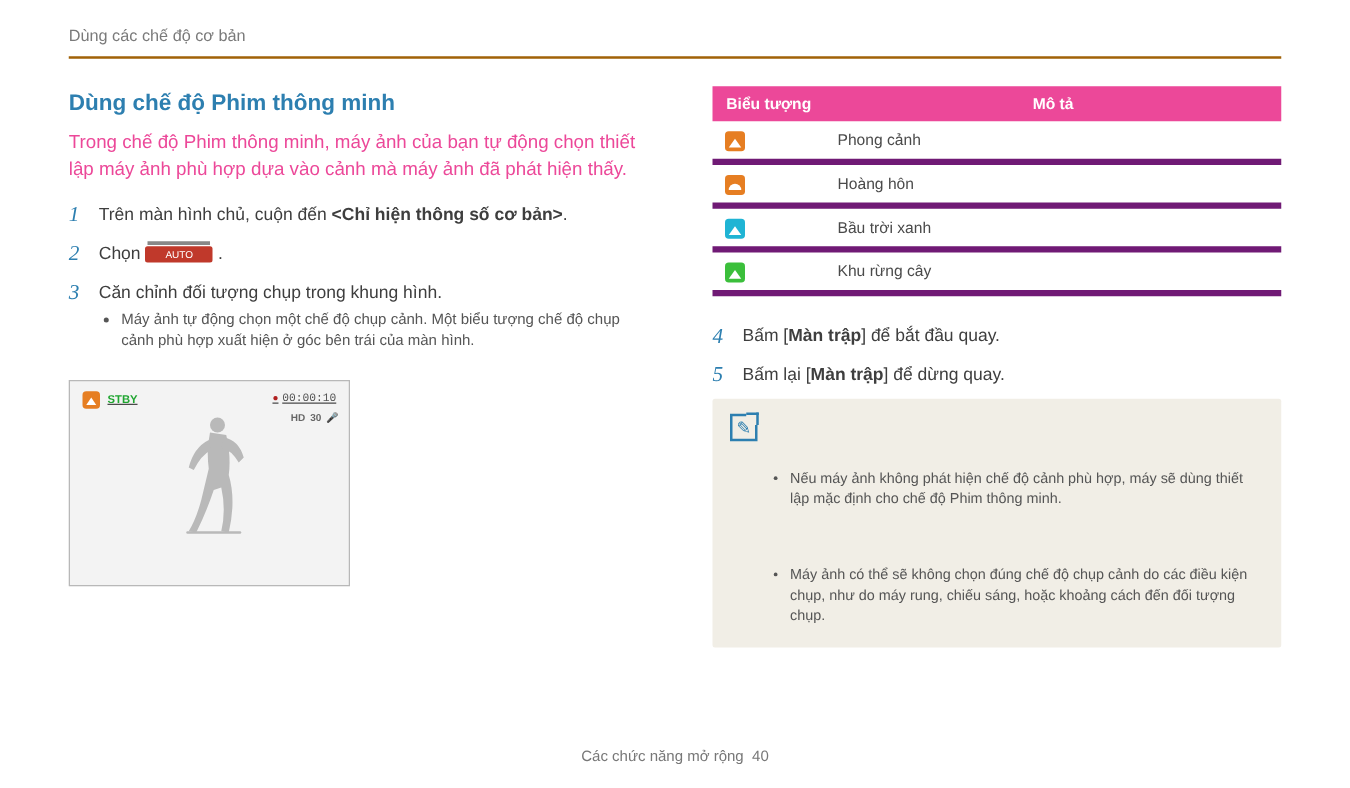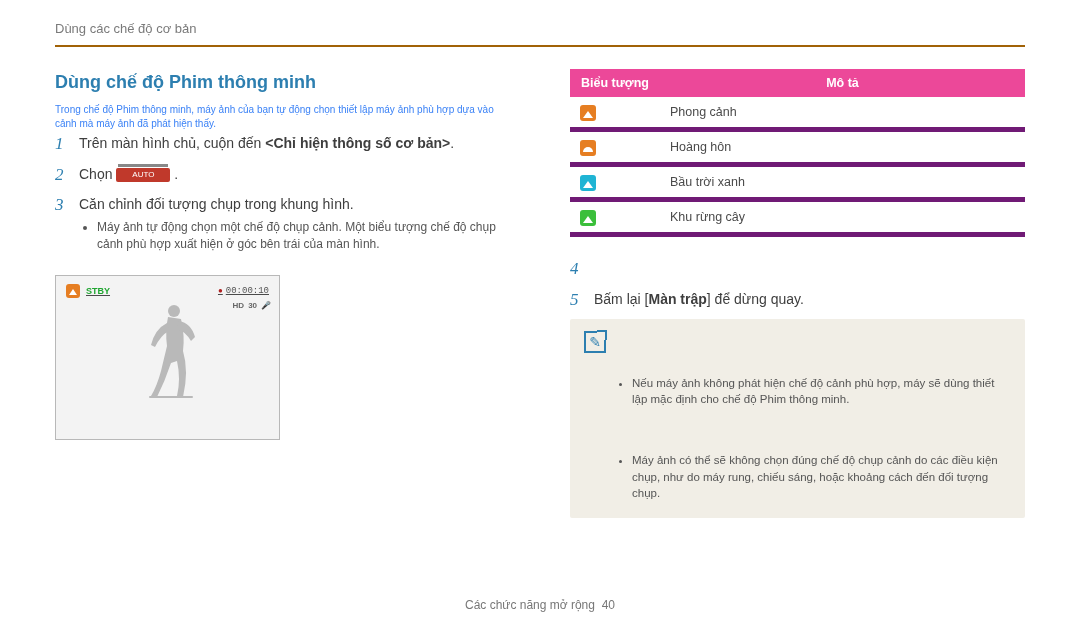--- a/index.html
+++ b/index.html
@@ -26,23 +26,23 @@
     gap: 60px;
   }
   .col { flex: 1; min-width: 0; }
   h2.heading {
     color: #2d7fb0;
     font-size: 18px;
     font-weight: bold;
     margin-bottom: 8px;
   }
   .intro {
-    font-size: 10px;
-    color: #3b82f6;
-    margin-bottom: 0;
+    font-size: 15px;
+    color: #ec4899;
+    margin-bottom: 14px;
   }
   ol.steps {
     list-style: none;
     counter-reset: none;
   }
   ol.steps > li {
     display: flex;
     gap: 10px;
     margin-bottom: 6px;
     font-size: 14px;
@@ -312,20 +312,23 @@
         <tr>
           <td><span class="ico ico-forest"></span></td>
           <td>Khu rừng cây</td>
         </tr>
       </tbody>
     </table>
 
     <ol class="steps">
       <li>
         <span class="step-num">4</span>
+        <span class="step-body">
+          <span>Bấm [</span><span class="bold">Màn trập</span><span>] để bắt đầu quay.</span>
+        </span>
       </li>
       <li>
         <span class="step-num">5</span>
         <span class="step-body">
           <span>Bấm lại [</span><span class="bold">Màn trập</span><span>] để dừng quay.</span>
         </span>
       </li>
     </ol>
 
     <div class="notebox">

